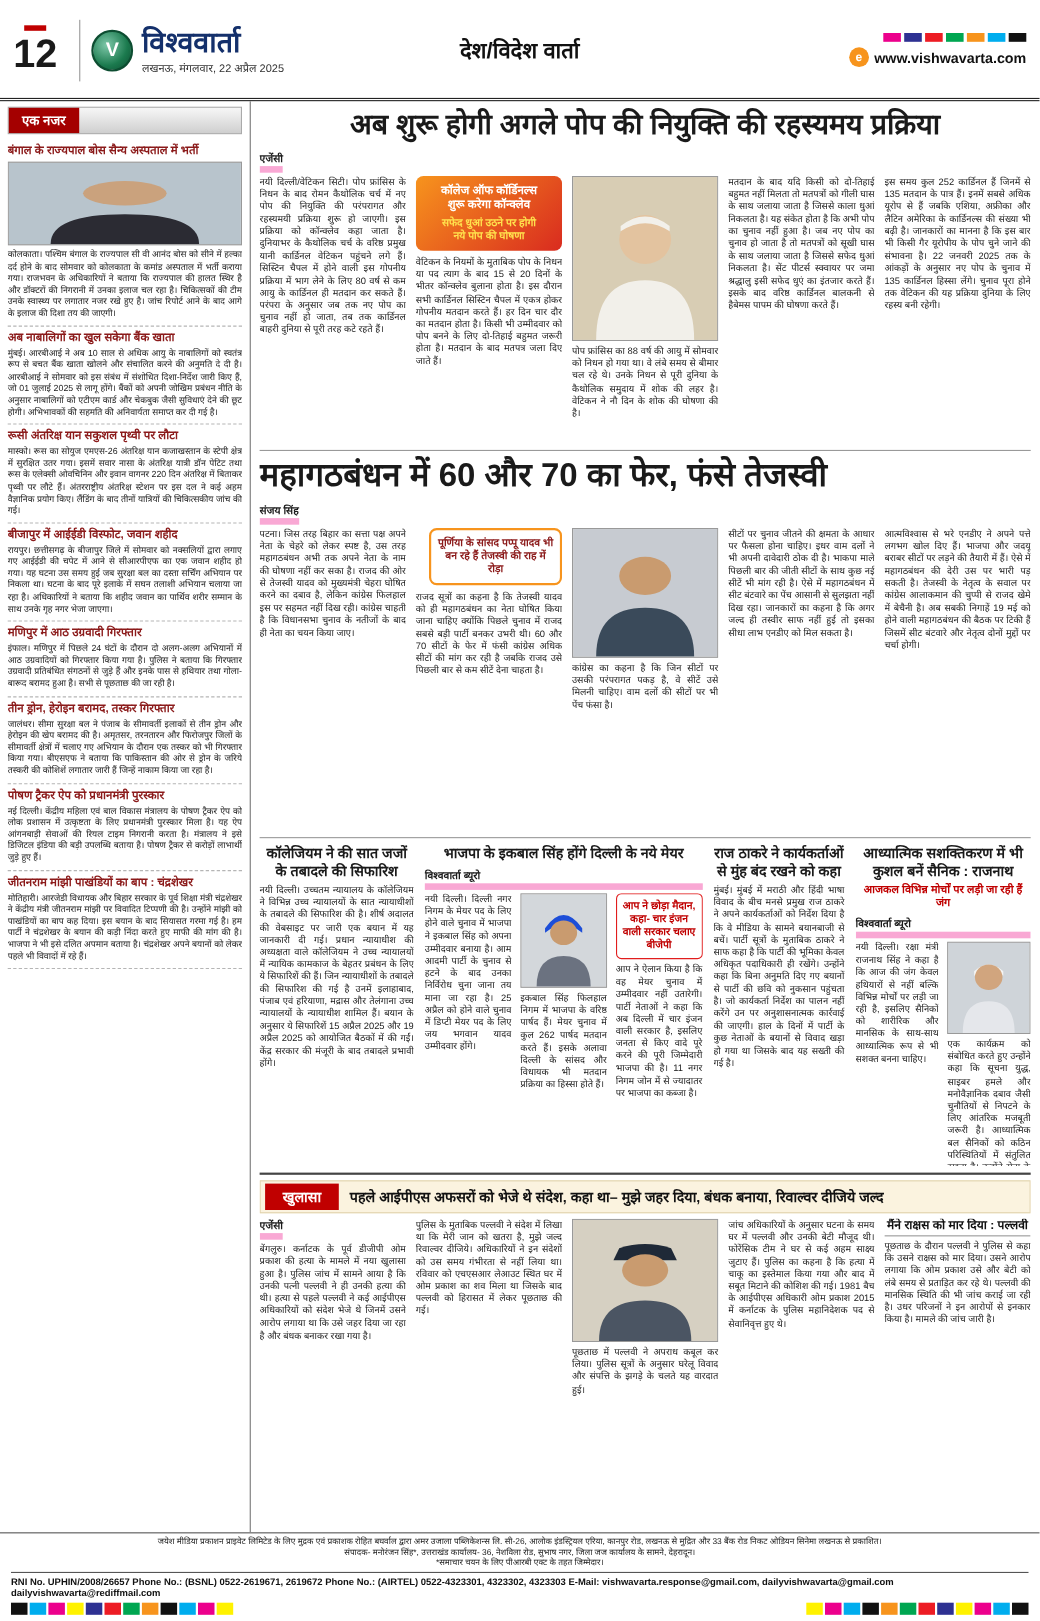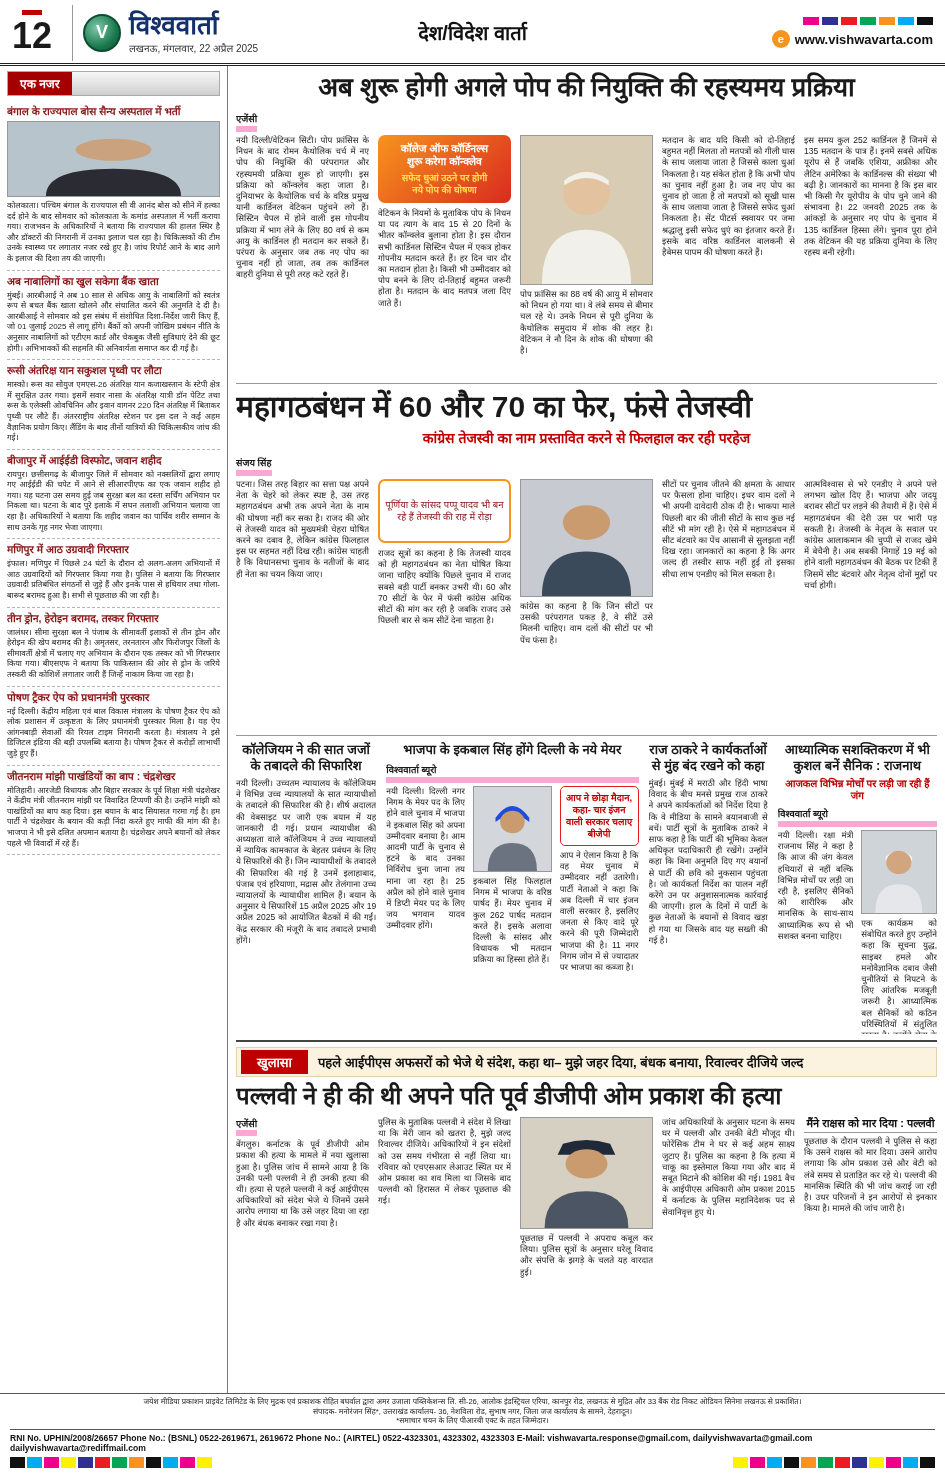--- a/index.html
+++ b/index.html
@@ -1,21 +1,21 @@
 <!DOCTYPE html>
 <html><head>
 <meta charset="utf-8">
 <style>
   html,body{margin:0;padding:0;background:#fff;}
   body{width:945px;height:1474px;font-family:"Liberation Sans","DejaVu Sans",sans-serif;color:#1a1a1a;position:relative;overflow:hidden;}
   .page{width:945px;height:1474px;display:flex;flex-direction:column;box-sizing:border-box;}
   *{box-sizing:border-box;}
 
   
-  .header{height:66px;display:flex;align-items:center;padding:6px 12px 4px;border-bottom:3px double #222;position:relative;flex:0 0 auto;}
+  .header{height:92px;display:flex;align-items:center;padding:6px 12px 4px;border-bottom:3px double #222;position:relative;flex:0 0 auto;}
   .pagenum-wrap{display:flex;flex-direction:column;align-items:center;margin-right:10px;}
   .pagenum-mark{width:20px;height:5px;background:#c00000;margin-bottom:2px;}
   .pagenum{font-size:36px;font-weight:700;line-height:38px;}
   .hdr-div{width:1px;height:56px;background:#999;margin:0 10px;}
   .logo-block{display:flex;align-items:center;gap:8px;}
   .globe{width:38px;height:38px;border-radius:50%;background:radial-gradient(circle at 35% 35%,#7ec8a9,#1b7a4e 60%,#0d4d31);display:flex;align-items:center;justify-content:center;color:#fff;font-weight:700;font-size:18px;border:2px solid #0d4d31;}
   .masthead-col{display:flex;flex-direction:column;}
   .masthead{font-size:26px;font-weight:700;color:#14306b;line-height:28px;}
   .dateline{font-size:10px;color:#333;margin-top:2px;}
   .section-title{position:absolute;left:0;right:0;text-align:center;font-size:20px;font-weight:700;color:#111;pointer-events:none;}
@@ -56,21 +56,21 @@
   .sec-pope{flex:0 0 318px;border-bottom:1px solid #999;padding:4px 0 6px;overflow:hidden;}
   .pope-head{text-align:center;font-size:26px;font-weight:700;line-height:30px;margin:2px 0 6px;}
   .hl-box{background:linear-gradient(135deg,#f7941d,#d92b1f);color:#fff;border-radius:7px;padding:7px 18px;text-align:center;font-weight:700;margin:0 0 5px;}
   .hl-box .l1{font-size:10.5px;line-height:13px;}
   .hl-box .l2{color:#ffe14d;font-size:9.5px;line-height:12px;margin-top:4px;}
 
   
   .sec-maha{flex:0 0 352px;border-bottom:1px solid #999;padding:6px 0;overflow:hidden;}
   .maha-head{font-size:30px;font-weight:700;line-height:34px;margin:0 0 4px;}
   .maha-sub{text-align:center;color:#c00000;font-size:14px;font-weight:700;margin:0 0 5px;}
-  .q-box{border:2px solid #f7941d;border-radius:7px;padding:18px 5px;color:#8b1a1a;font-weight:400;font-size:9.5px;line-height:12px;text-align:center;margin-bottom:5px;}
+  .q-box{border:2px solid #f7941d;border-radius:7px;padding:6px 5px;color:#8b1a1a;font-weight:700;font-size:9.5px;line-height:12px;text-align:center;margin-bottom:5px;margin-left:12px;}
 
   
   .sec-row{flex:0 0 306px;display:flex;gap:10px;border-bottom:2px solid #444;padding:6px 0;overflow:hidden;}
   .art{overflow:hidden;}
   .art-h{text-align:center;font-weight:700;font-size:13px;line-height:16px;margin:0 0 4px;}
   .art-sub{text-align:center;color:#c00000;font-weight:700;font-size:10px;line-height:12px;margin:0 0 4px;}
   .art-body{font-size:8.5px;line-height:11.2px;text-align:justify;}
   .a-collegium{flex:0 0 20%;}
   .a-mayor{flex:0 0 36%;display:flex;flex-direction:column;}
   .mayor-cols{display:flex;gap:8px;flex:1;overflow:hidden;}
@@ -215,21 +215,20 @@
             </div>
             <div>पोप फ्रांसिस का 88 वर्ष की आयु में सोमवार को निधन हो गया था। वे लंबे समय से बीमार चल रहे थे। उनके निधन से पूरी दुनिया के कैथोलिक समुदाय में शोक की लहर है। वेटिकन ने नौ दिन के शोक की घोषणा की है।</div>
           </div>
           <div class="col">मतदान के बाद यदि किसी को दो-तिहाई बहुमत नहीं मिलता तो मतपत्रों को गीली घास के साथ जलाया जाता है जिससे काला धुआं निकलता है। यह संकेत होता है कि अभी पोप का चुनाव नहीं हुआ है। जब नए पोप का चुनाव हो जाता है तो मतपत्रों को सूखी घास के साथ जलाया जाता है जिससे सफेद धुआं निकलता है। सेंट पीटर्स स्क्वायर पर जमा श्रद्धालु इसी सफेद धुएं का इंतजार करते हैं। इसके बाद वरिष्ठ कार्डिनल बालकनी से हैबेमस पापम की घोषणा करते हैं।</div>
           <div class="col">इस समय कुल 252 कार्डिनल हैं जिनमें से 135 मतदान के पात्र हैं। इनमें सबसे अधिक यूरोप से हैं जबकि एशिया, अफ्रीका और लैटिन अमेरिका के कार्डिनल्स की संख्या भी बढ़ी है। जानकारों का मानना है कि इस बार भी किसी गैर यूरोपीय के पोप चुने जाने की संभावना है। 22 जनवरी 2025 तक के आंकड़ों के अनुसार नए पोप के चुनाव में 135 कार्डिनल हिस्सा लेंगे। चुनाव पूरा होने तक वेटिकन की यह प्रक्रिया दुनिया के लिए रहस्य बनी रहेगी।</div>
         </div>
       </section>
 
       <section class="sec-maha">
         <h1 class="maha-head">महागठबंधन में 60 और 70 का फेर, फंसे तेजस्वी</h1>
-        <div class="maha-sub">कांग्रेस तेजस्वी का नाम प्रस्तावित करने से फिलहाल कर रही परहेज</div>
         <div class="byline">संजय सिंह</div>
         <div class="cols5">
           <div class="col">पटना। जिस तरह बिहार का सत्ता पक्ष अपने नेता के चेहरे को लेकर स्पष्ट है, उस तरह महागठबंधन अभी तक अपने नेता के नाम की घोषणा नहीं कर सका है। राजद की ओर से तेजस्वी यादव को मुख्यमंत्री चेहरा घोषित करने का दबाव है, लेकिन कांग्रेस फिलहाल इस पर सहमत नहीं दिख रही। कांग्रेस चाहती है कि विधानसभा चुनाव के नतीजों के बाद ही नेता का चयन किया जाए।</div>
           <div class="col">
             <div class="q-box">पूर्णिया के सांसद पप्पू यादव भी बन रहे हैं तेजस्वी की राह में रोड़ा</div>
             <div>राजद सूत्रों का कहना है कि तेजस्वी यादव को ही महागठबंधन का नेता घोषित किया जाना चाहिए क्योंकि पिछले चुनाव में राजद सबसे बड़ी पार्टी बनकर उभरी थी। 60 और 70 सीटों के फेर में फंसी कांग्रेस अधिक सीटों की मांग कर रही है जबकि राजद उसे पिछली बार से कम सीटें देना चाहता है।</div>
           </div>
           <div class="col">
             <div class="photo tej" style="height:118px;">
               <svg viewBox="0 0 100 120" preserveAspectRatio="none">
@@ -299,21 +298,20 @@
             </div>
           </div>
         </article>
       </section>
 
       <section class="sec-khulasa">
         <div class="kh-bar">
           <span class="kh-tag">खुलासा</span>
           <span class="kh-strap">पहले आईपीएस अफसरों को भेजे थे संदेश, कहा था– मुझे जहर दिया, बंधक बनाया, रिवाल्वर दीजिये जल्द</span>
         </div>
-        <h1 class="kh-head">पल्लवी ने ही की थी अपने पति पूर्व डीजीपी ओम प्रकाश की हत्या</h1>
         <div class="cols5">
           <div class="col">
             <div class="byline">एजेंसी</div>
             <div>बेंगलुरु। कर्नाटक के पूर्व डीजीपी ओम प्रकाश की हत्या के मामले में नया खुलासा हुआ है। पुलिस जांच में सामने आया है कि उनकी पत्नी पल्लवी ने ही उनकी हत्या की थी। हत्या से पहले पल्लवी ने कई आईपीएस अधिकारियों को संदेश भेजे थे जिनमें उसने आरोप लगाया था कि उसे जहर दिया जा रहा है और बंधक बनाकर रखा गया है।</div>
           </div>
           <div class="col">पुलिस के मुताबिक पल्लवी ने संदेश में लिखा था कि मेरी जान को खतरा है, मुझे जल्द रिवाल्वर दीजिये। अधिकारियों ने इन संदेशों को उस समय गंभीरता से नहीं लिया था। रविवार को एचएसआर लेआउट स्थित घर में ओम प्रकाश का शव मिला था जिसके बाद पल्लवी को हिरासत में लेकर पूछताछ की गई।</div>
           <div class="col">
             <div class="photo off" style="height:112px;">
               <svg viewBox="0 0 100 120" preserveAspectRatio="none">
                 <rect class="ph-bg" width="100" height="120"></rect>

